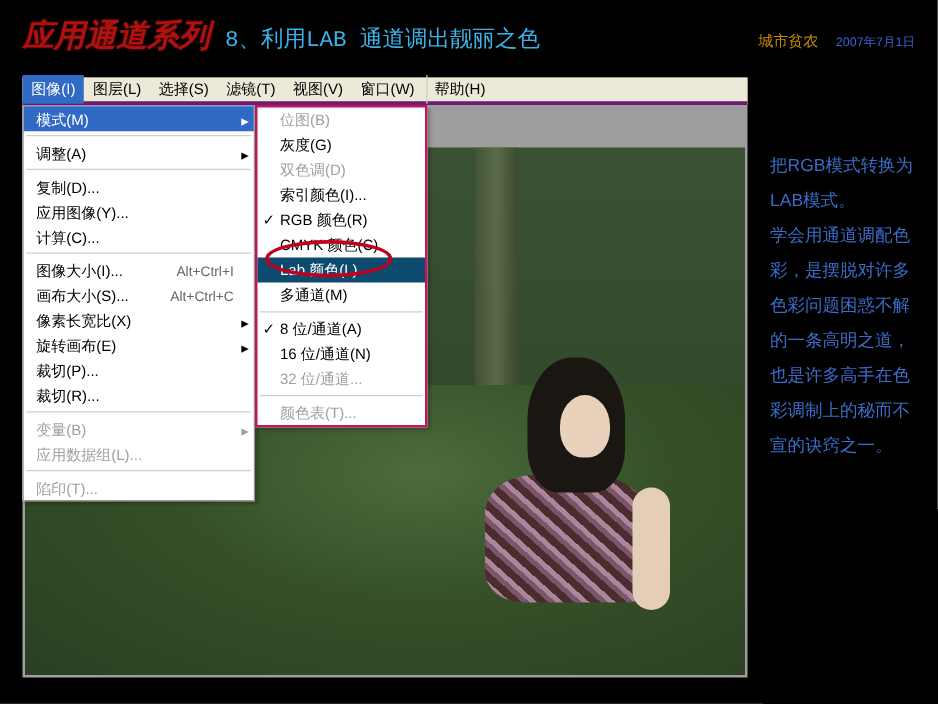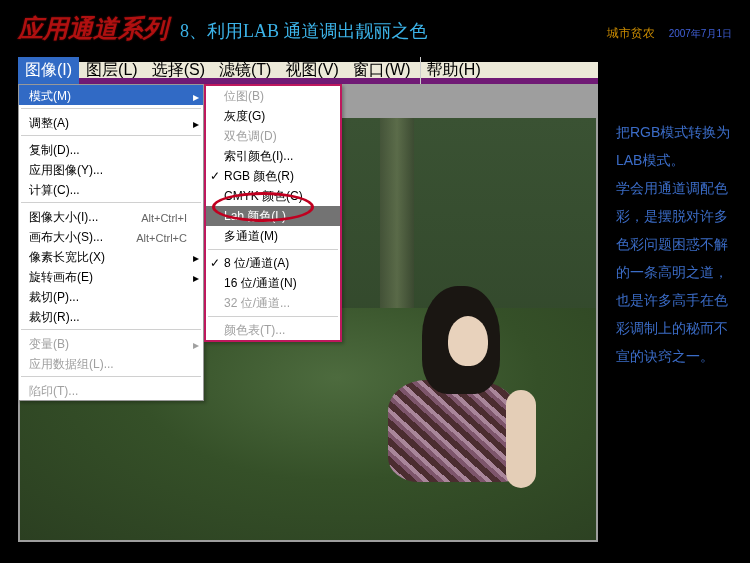--- a/index.html
+++ b/index.html
@@ -1,37 +1,37 @@
 <!DOCTYPE html>
 <html><head>
 <meta charset="utf-8">
 <style>
 *{margin:0;padding:0;box-sizing:border-box}
 body{background:#000;width:750px;height:563px;font-family:"SimSun","Microsoft YaHei",sans-serif;overflow:hidden;position:relative}
 .header{height:52px;padding:12px 18px 0 18px;display:flex;align-items:baseline}
 .title-main{color:#b01010;font-size:25px;font-style:italic;font-weight:bold;font-family:Liberation Serif, serif;text-shadow:0 0 2px rgba(180,20,20,0.6)}
-.title-sub{color:#3cb3e8;font-size:18px;margin-left:12px;font-family:Liberation Serif, serif}
+.title-sub{color:#3cb3e8;font-size:18px;margin-left:12px;font-family:Liberation Mono, monospace}
 .title-auth{color:#c88a00;font-size:12px;margin-left:auto}
 .title-date{color:#4060d8;font-size:10px;margin-left:14px}
 .workspace{position:absolute;left:18px;top:62px;width:580px;height:480px;background:#9e9e9e}
-.menubar{background:#ece9d8;height:22px;display:flex;align-items:center;font-size:16px;color:#000;border-bottom:6px solid #701a75}
+.menubar{background:#ece9d8;height:22px;display:flex;align-items:center;font-size:12px;color:#000;border-bottom:3px solid #701a75}
 .menubar .mi{padding:3px 7px;cursor:default}
 .menubar .mi.sel{background:#316ac5;color:#fff}
 .menubar .mi.barrier{border-left:1px solid #ccc;margin-left:2px;padding-left:6px}
 .submenu1{position:absolute;left:0;top:22px;width:186px;background:#fff;border:1px solid #999;box-shadow:2px 2px 3px rgba(0,0,0,0.25);font-size:12px;z-index:5}
 .submenu1 .row{display:flex;justify-content:space-between;align-items:center;height:20px;padding:3px 16px 0 10px;color:#000;position:relative}
 .submenu1 .row.sel{background:#316ac5;color:#fff}
 .submenu1 .row.dis{color:#a0a0a0}
 .submenu1 .row .sc{color:#666;font-size:11px}
 .submenu1 .row .arr{position:absolute;right:4px}
 .submenu1 .sep{height:1px;background:#d0d0d0;margin:3px 2px}
 .submenu2{position:absolute;left:186px;top:22px;width:138px;background:#fff;border:2px solid #be185d;box-shadow:2px 2px 3px rgba(0,0,0,0.25);font-size:12px;z-index:6}
 .submenu2 .row{display:flex;align-items:center;height:20px;padding:0 6px 0 18px;color:#000;position:relative}
 .submenu2 .row.dis{color:#a0a0a0}
-.submenu2 .row.sel{background:#737373;color:#fff}
+.submenu2 .row.sel{background:#0c4a6e;color:#fff}
 .submenu2 .row .chk{position:absolute;left:4px}
 .submenu2 .sep{height:1px;background:#d0d0d0;margin:3px 2px}
 .ring{position:absolute;border:3px solid #c00020;border-radius:50%;width:102px;height:30px;z-index:10;pointer-events:none}
 .photo{position:absolute;left:2px;top:56px;right:2px;bottom:2px;background:linear-gradient(180deg,#3a5233 0%,#2c4025 100%);overflow:hidden}
 .photo .grass{position:absolute;left:0;right:0;bottom:0;height:55%;background:radial-gradient(ellipse at 55% 30%,#4d6b3e 0%,#355028 45%,#2b3f21 100%)}
 .photo .tree{position:absolute;background:linear-gradient(90deg,#4a553c 0%,#6d7a56 50%,#3e4832 100%);opacity:0.95}
 .photo .t1{left:30px;top:-20px;width:56px;height:420px;transform:rotate(-3deg)}
 .photo .t2{left:238px;top:-20px;width:70px;height:420px}
 .photo .t3{left:360px;top:-10px;width:34px;height:200px;opacity:0.65}
 .photo .figure{position:absolute;right:50px;bottom:48px;width:180px;height:220px}

